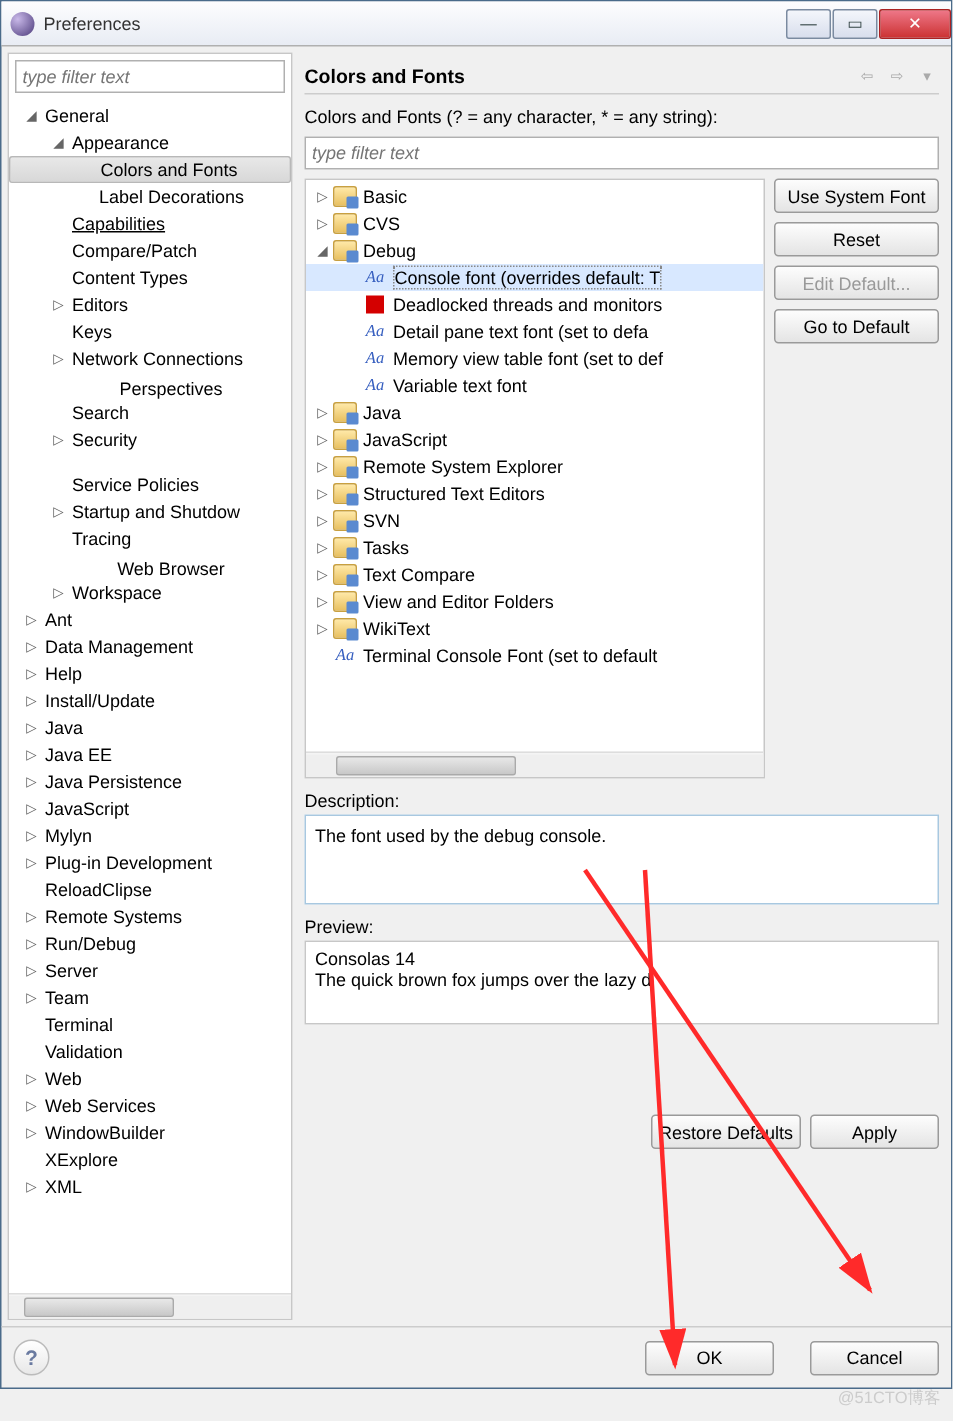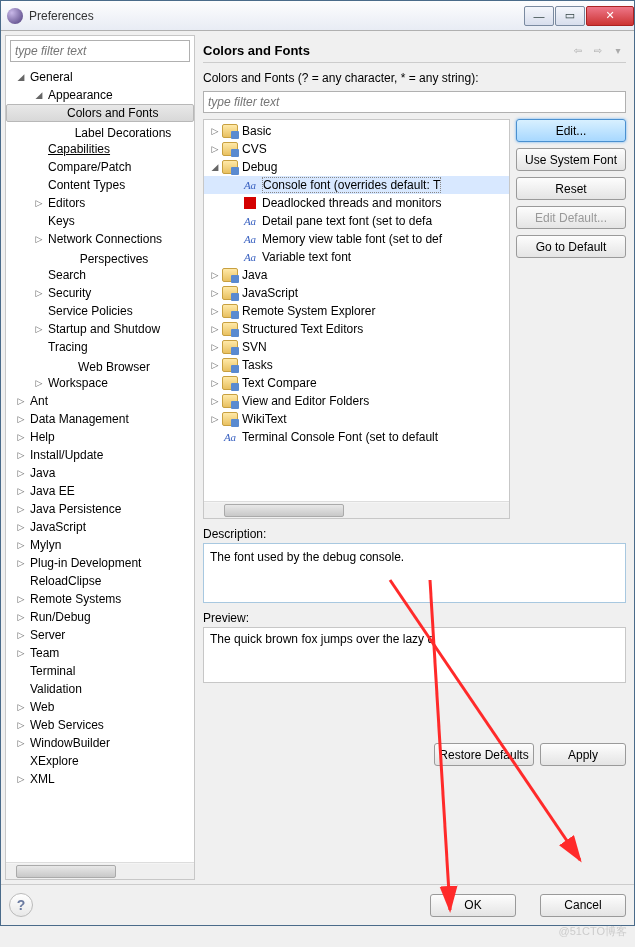--- a/index.html
+++ b/index.html
@@ -93,21 +93,21 @@
             <span class="label">General</span>
           </div>
           <div class="tree-item" style="padding-left: 28px;">
             <span class="twisty">◢</span>
             <span class="label">Appearance</span>
           </div>
           <div class="tree-item selected" style="padding-left: 46px;">
             <span class="twisty"></span>
             <span class="label">Colors and Fonts</span>
           </div>
-          <div class="tree-item" style="padding-left: 46px; flex-direction: column;">
+          <div class="tree-item" style="padding-left: 46px;">
             <span class="twisty"></span>
             <span class="label">Label Decorations</span>
           </div>
           <div class="tree-item" style="padding-left: 28px; text-decoration: underline;">
             <span class="twisty"></span>
             <span class="label">Capabilities</span>
           </div>
           <div class="tree-item" style="padding-left: 28px;">
             <span class="twisty"></span>
             <span class="label">Compare/Patch</span>
@@ -133,21 +133,21 @@
             <span class="label">Perspectives</span>
           </div>
           <div class="tree-item" style="padding-left: 28px;">
             <span class="twisty"></span>
             <span class="label">Search</span>
           </div>
           <div class="tree-item" style="padding-left: 28px;">
             <span class="twisty">▷</span>
             <span class="label">Security</span>
           </div>
-          <div class="tree-item" style="padding-left: 28px;">
+          <div class="tree-item" style="padding-left: 28px; margin-top: 12px;">
             <span class="twisty"></span>
             <span class="label">Service Policies</span>
           </div>
           <div class="tree-item" style="padding-left: 28px;">
             <span class="twisty">▷</span>
             <span class="label">Startup and Shutdow</span>
           </div>
           <div class="tree-item" style="padding-left: 28px;">
             <span class="twisty"></span>
             <span class="label">Tracing</span>
@@ -365,35 +365,35 @@
                 <span class="label">Terminal Console Font (set to default</span>
               </div>
             </div>
           <div class="hsb">
             <div class="track">
                 <div class="thumb" style="left:20px;width:120px;"></div>
               </div>
           </div>
         </div>
         <div class="btns-col">
-          <div class="btn primary">Edit...</div>
           <div class="btn">Use System Font</div>
           <div class="btn">Reset</div>
           <div class="btn disabled">Edit Default...</div>
           <div class="btn">Go to Default</div>
         </div>
       </div>
 
       <div class="desc-label">Description:</div>
       <div class="desc-box">
         <span>The font used by the debug console.</span>
       </div>
 
       <div class="prev-label">Preview:</div>
       <div class="prev-box">
+        <div>Consolas 14</div>
         <div>The quick brown fox jumps over the lazy d</div>
       </div>
 
       <div class="bottom-btns-1">
         <div class="btn" style="width:100px">Restore Defaults</div>
         <div class="btn" style="width:86px">Apply</div>
       </div>
     </div>
   </div>
 

